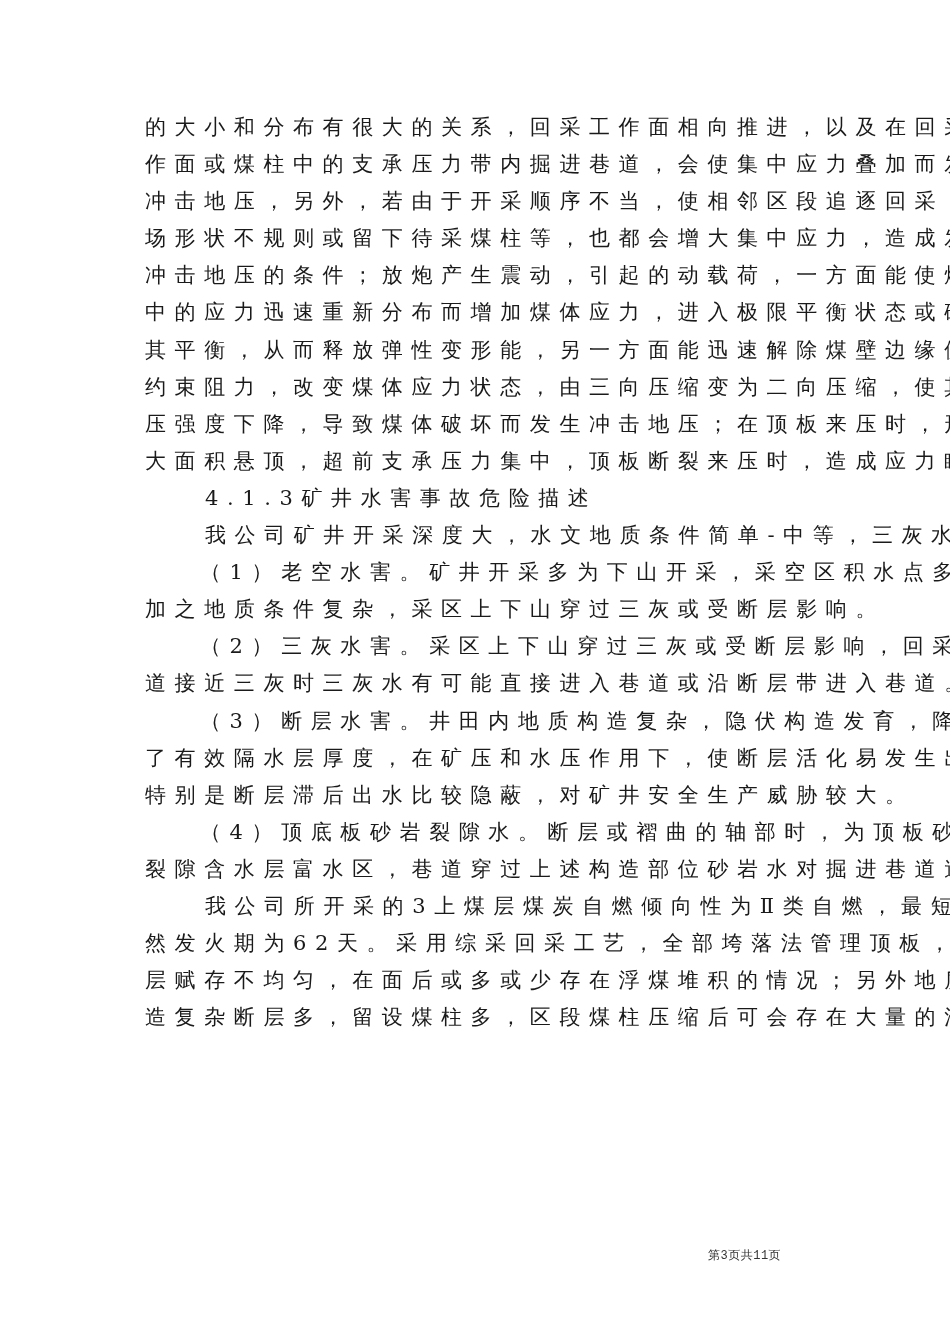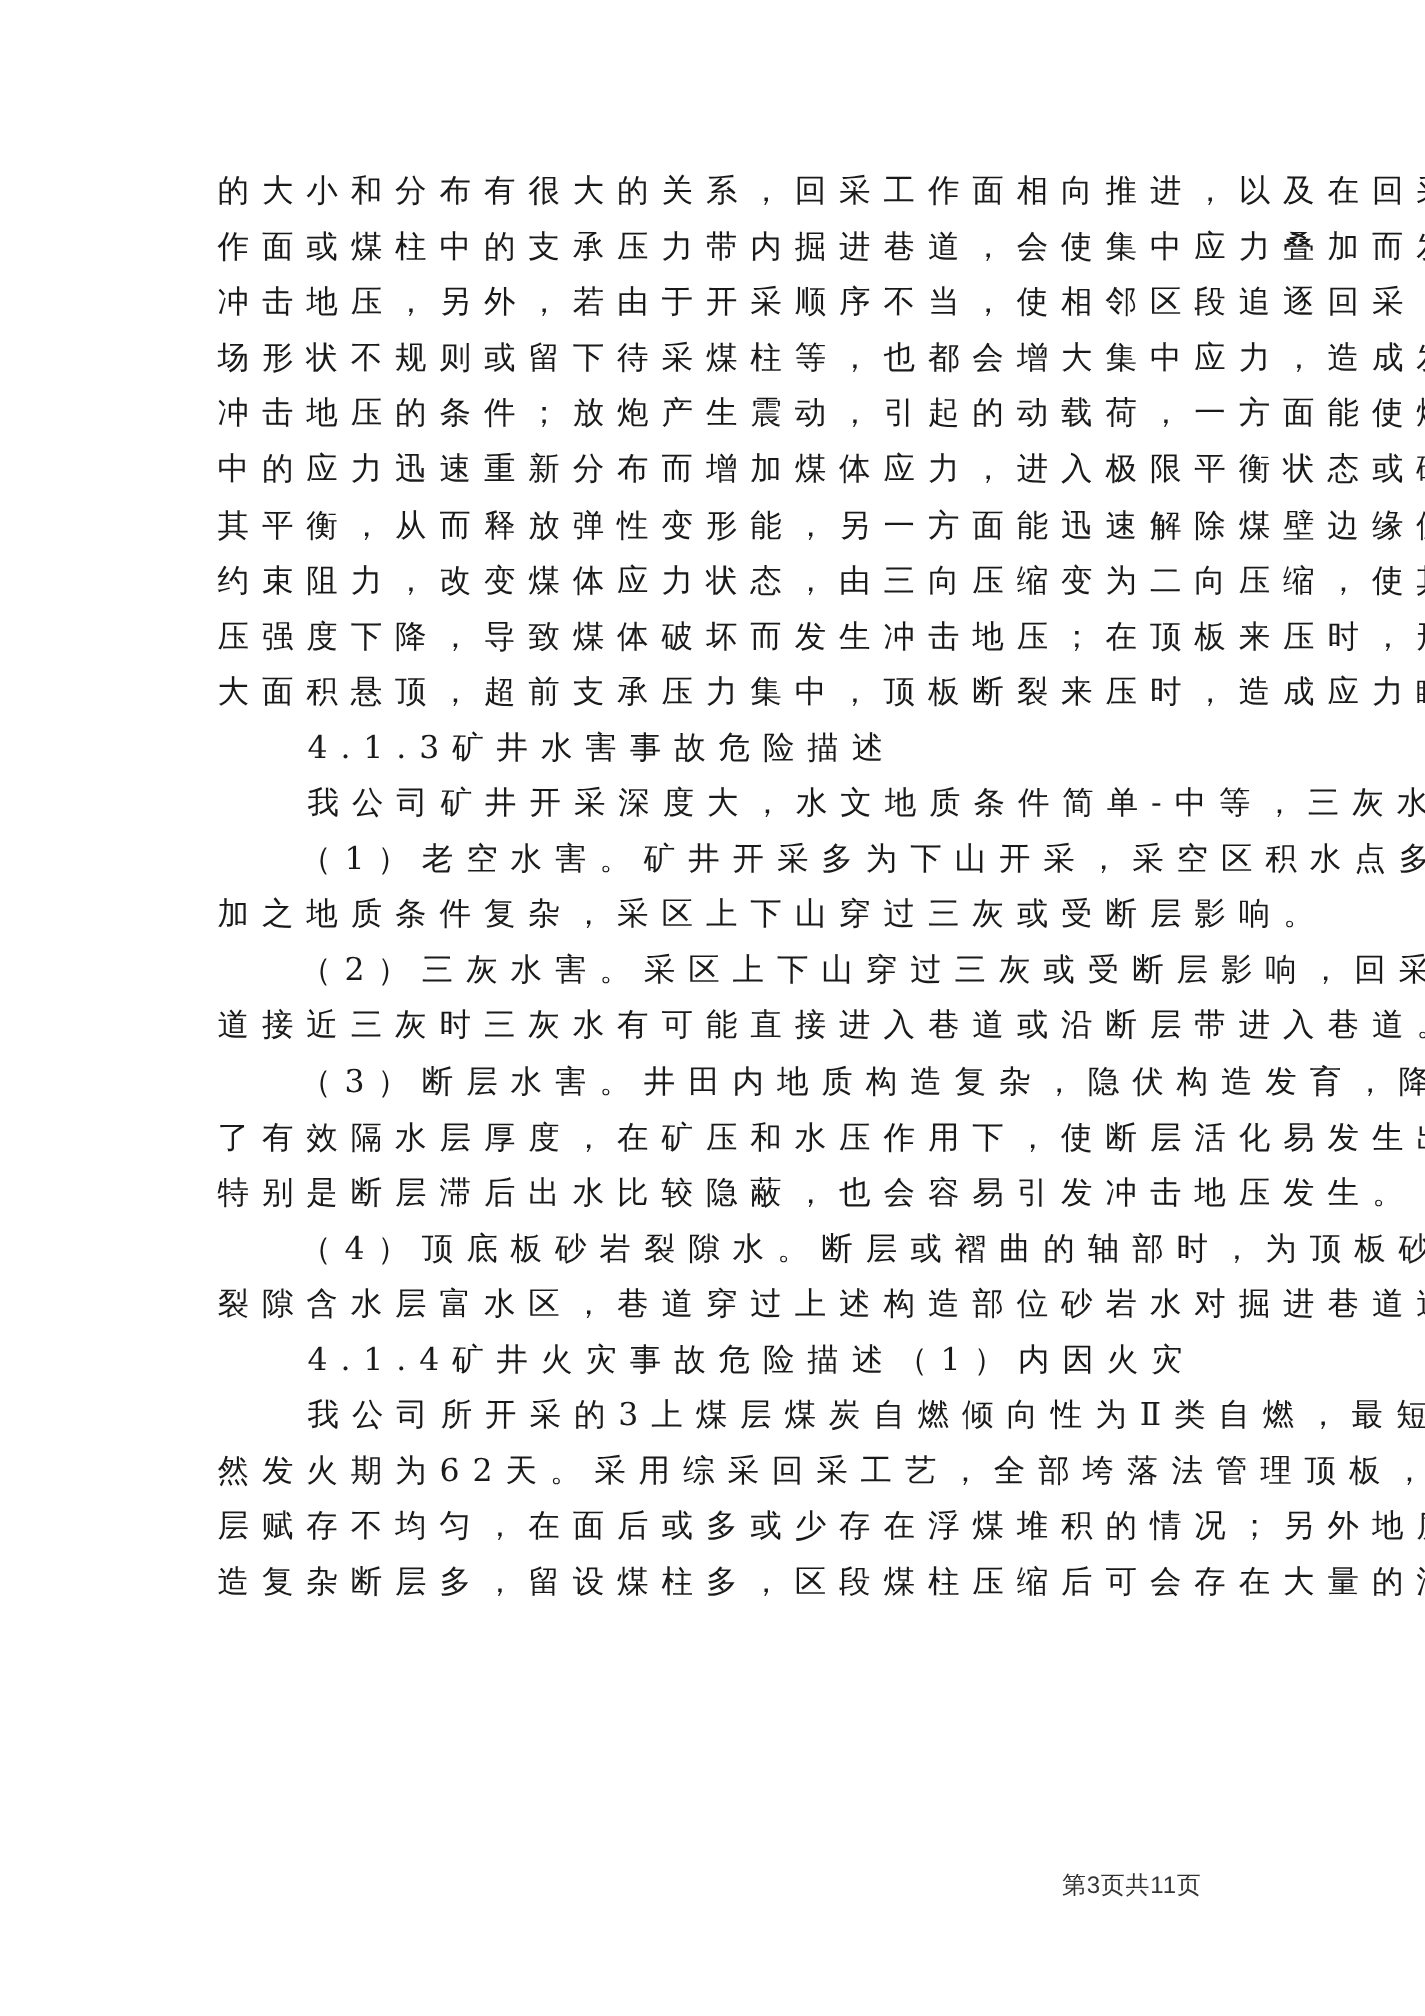--- a/index.html
+++ b/index.html
@@ -36,22 +36,22 @@
       letter-spacing: 8.6px;
       white-space: nowrap;
       overflow: visible;
     }
     .indent2 { padding-left: 60px; }
     .indent-item { padding-left: 55px; }
     .footer {
       position: absolute;
       left: 708px;
       top: 1247px;
-      font-family: Liberation Sans, sans-serif;
-      font-size: 16px;
+      font-family: Liberation Mono, monospace;
+      font-size: 12px;
       color: #333333;
       letter-spacing: 0.5px;
     }
   </style>
 </head>
 <body>
 
 <div class="page">
   <div class="body-text">
 
@@ -71,26 +71,25 @@
     <div class="line indent2">我公司矿井开采深度大，水文地质条件简单-中等，三灰水及</div>
 
     <div class="line indent-item">（1）老空水害。矿井开采多为下山开采，采空区积水点多，</div>
     <div class="line">加之地质条件复杂，采区上下山穿过三灰或受断层影响。</div>
 
     <div class="line indent-item">（2）三灰水害。采区上下山穿过三灰或受断层影响，回采巷</div>
     <div class="line">道接近三灰时三灰水有可能直接进入巷道或沿断层带进入巷道。</div>
 
     <div class="line indent-item">（3）断层水害。井田内地质构造复杂，隐伏构造发育，降低</div>
     <div class="line">了有效隔水层厚度，在矿压和水压作用下，使断层活化易发生出水，</div>
-    <div class="line">特别是断层滞后出水比较隐蔽，也会容易引发冲击地压发生。</div>
+    <div class="line">特别是断层滞后出水比较隐蔽，对矿井安全生产威胁较大。</div>
 
     <div class="line indent-item">（4）顶底板砂岩裂隙水。断层或褶曲的轴部时，为顶板砂岩</div>
     <div class="line">裂隙含水层富水区，巷道穿过上述构造部位砂岩水对掘进巷道造成</div>
 
-    <div class="line indent2">4.1.4矿井火灾事故危险描述（1）内因火灾</div>
 
     <div class="line indent2">我公司所开采的3上煤层煤炭自燃倾向性为Ⅱ类自燃，最短自</div>
     <div class="line">然发火期为62天。采用综采回采工艺，全部垮落法管理顶板，因煤</div>
     <div class="line">层赋存不均匀，在面后或多或少存在浮煤堆积的情况；另外地质构</div>
     <div class="line">造复杂断层多，留设煤柱多，区段煤柱压缩后可会存在大量的浮煤，</div>
   </div>
 
   <div class="footer">第3页共11页</div>
 </div>
 

